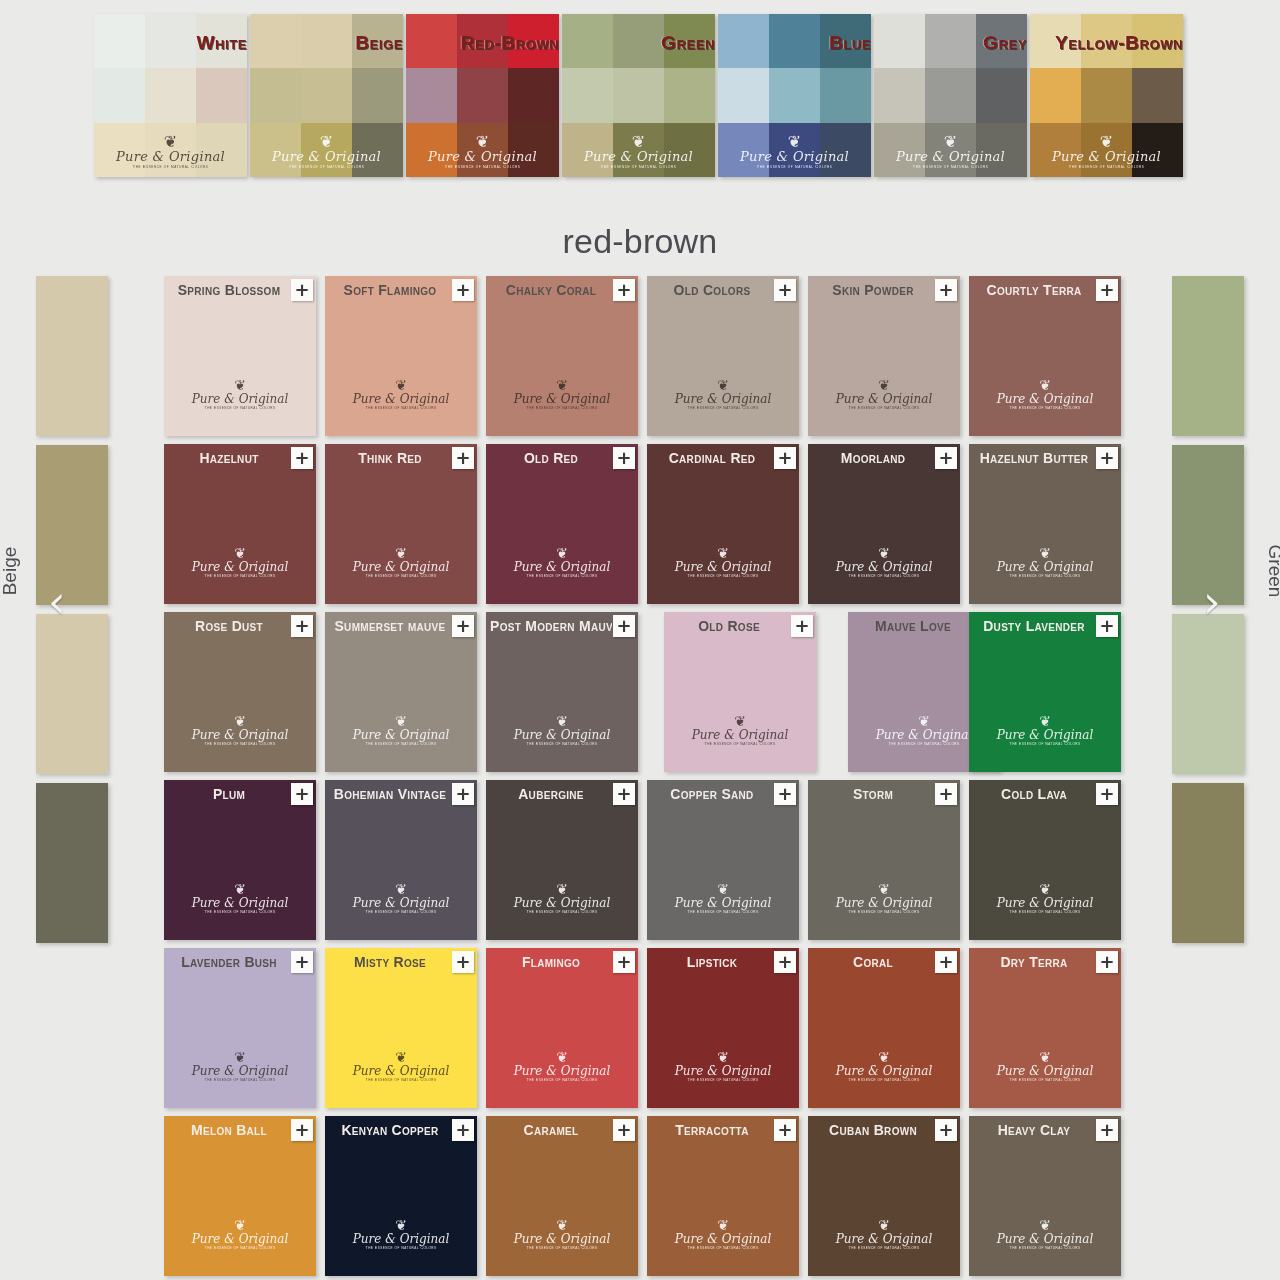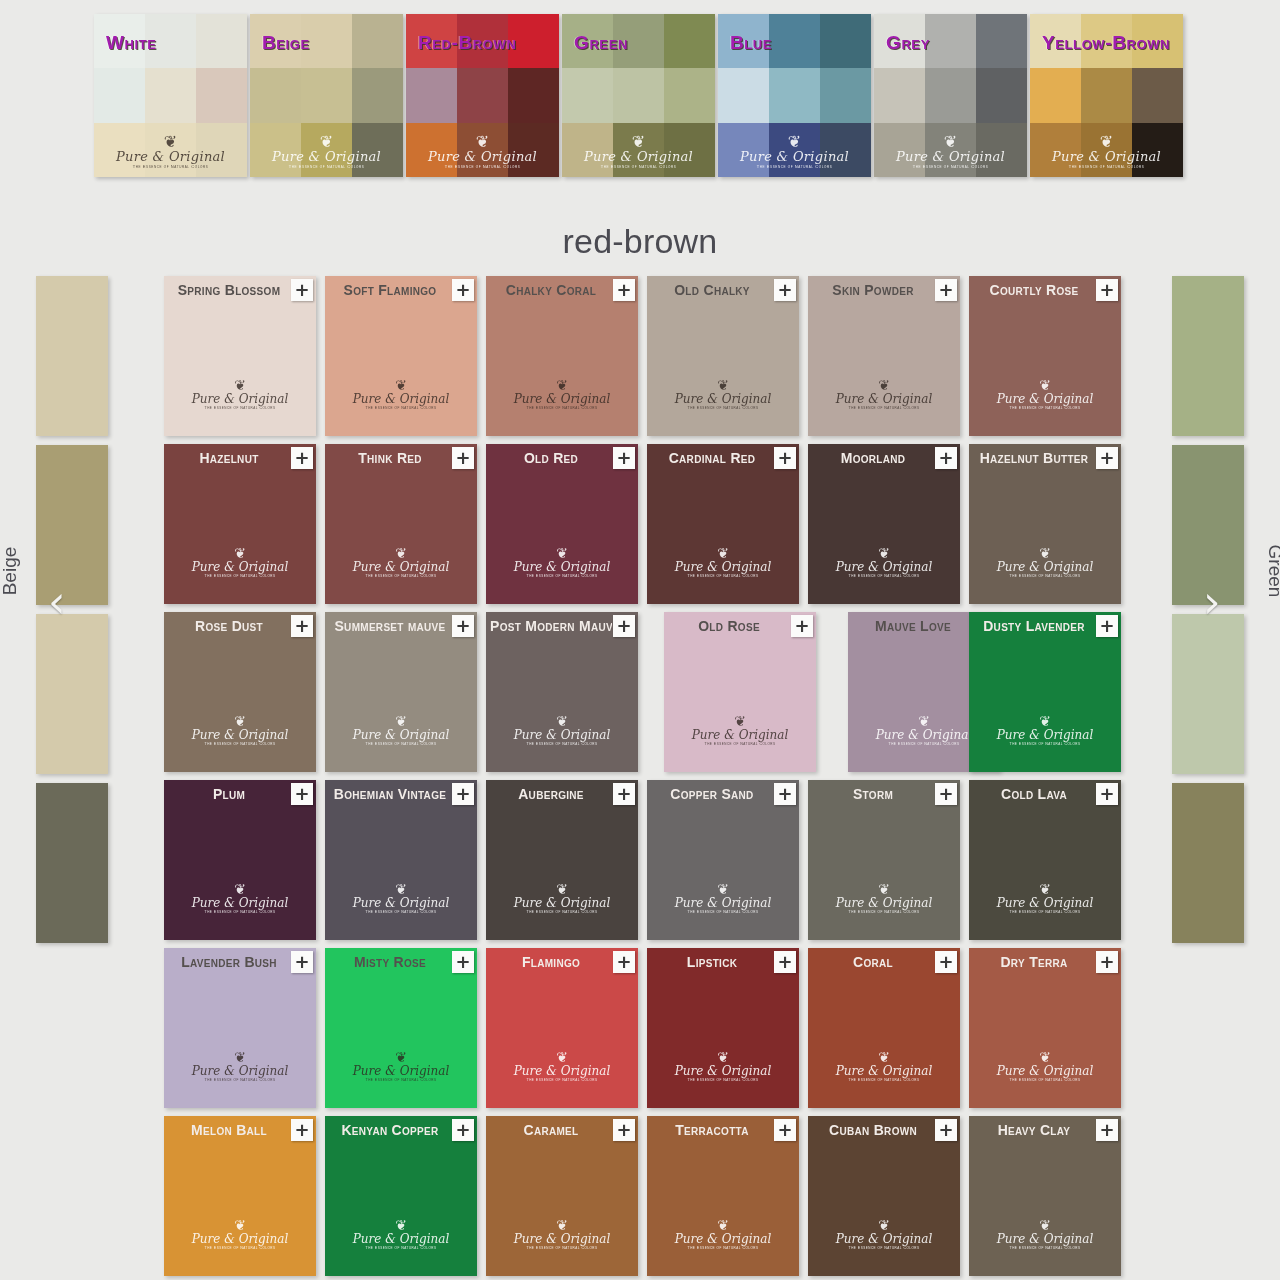--- a/index.html
+++ b/index.html
@@ -27,26 +27,26 @@
   .cat-grid {
     position: absolute; inset: 0;
     display: grid;
     grid-template-columns: repeat(3, 1fr);
     grid-template-rows: repeat(3, 1fr);
   }
   .cat-grid > i { display: block; }
   .cat-label {
     position: absolute;
     top: 18px; left: 12px; right: 0;
-    text-align: left;
+    text-align: right;
     font-variant: small-caps;
     font-weight: bold;
     font-size: 19px;
     letter-spacing: 0.6px;
-    color: #a21caf;
+    color: #7f1d1d;
     text-shadow: 1px 1px 0 rgba(60,50,40,.85), -1px 0 0 rgba(255,255,255,.4);
   }
   .cat-logo {
     position: absolute;
     left: 0; right: 0; bottom: 8px;
     text-align: center;
     pointer-events: none;
   }
   .cat-logo .wreath { font-size: 16px; line-height: 1; display:block; }
   .cat-logo .po {
@@ -370,39 +370,39 @@
     <div class="swatch" style="background: rgb(181, 128, 111);">
       <div class="swatch-name name-dark">Chalky Coral</div>
       <div class="add-btn">+</div>
       <div class="sw-logo logo-dark">
         <span class="wreath">❦</span>
         <span class="po">Pure &amp; Original</span>
         <span class="tag">The Essence of Natural Colors</span>
       </div>
     </div>
     <div class="swatch" style="background: rgb(179, 167, 155);">
-      <div class="swatch-name name-dark">Old Chalky</div>
+      <div class="swatch-name name-dark">Old Colors</div>
       <div class="add-btn">+</div>
       <div class="sw-logo logo-dark">
         <span class="wreath">❦</span>
         <span class="po">Pure &amp; Original</span>
         <span class="tag">The Essence of Natural Colors</span>
       </div>
     </div>
     <div class="swatch" style="background: rgb(183, 167, 159);">
       <div class="swatch-name name-dark">Skin Powder</div>
       <div class="add-btn">+</div>
       <div class="sw-logo logo-dark">
         <span class="wreath">❦</span>
         <span class="po">Pure &amp; Original</span>
         <span class="tag">The Essence of Natural Colors</span>
       </div>
     </div>
     <div class="swatch" style="background: rgb(142, 98, 89);">
-      <div class="swatch-name name-light">Courtly Rose</div>
+      <div class="swatch-name name-light">Courtly Terra</div>
       <div class="add-btn">+</div>
       <div class="sw-logo logo-light">
         <span class="wreath">❦</span>
         <span class="po">Pure &amp; Original</span>
         <span class="tag">The Essence of Natural Colors</span>
       </div>
     </div>
     <div class="swatch" style="background: rgb(122, 67, 64);">
       <div class="swatch-name name-light">Hazelnut</div>
       <div class="add-btn">+</div>
@@ -567,21 +567,21 @@
     </div>
     <div class="swatch" style="background: rgb(185, 174, 201);">
       <div class="swatch-name name-dark">Lavender Bush</div>
       <div class="add-btn">+</div>
       <div class="sw-logo logo-dark">
         <span class="wreath">❦</span>
         <span class="po">Pure &amp; Original</span>
         <span class="tag">The Essence of Natural Colors</span>
       </div>
     </div>
-    <div class="swatch" style="background: #22c55e;">
+    <div class="swatch" style="background: #fde047;">
       <div class="swatch-name name-dark">Misty Rose</div>
       <div class="add-btn">+</div>
       <div class="sw-logo logo-dark">
         <span class="wreath">❦</span>
         <span class="po">Pure &amp; Original</span>
         <span class="tag">The Essence of Natural Colors</span>
       </div>
     </div>
     <div class="swatch" style="background: rgb(203, 73, 72);">
       <div class="swatch-name name-light">Flamingo</div>
@@ -621,21 +621,21 @@
     </div>
     <div class="swatch" style="background: rgb(216, 147, 52);">
       <div class="swatch-name name-light">Melon Ball</div>
       <div class="add-btn">+</div>
       <div class="sw-logo logo-light">
         <span class="wreath">❦</span>
         <span class="po">Pure &amp; Original</span>
         <span class="tag">The Essence of Natural Colors</span>
       </div>
     </div>
-    <div class="swatch" style="background: #15803d;">
+    <div class="swatch" style="background: #0f172a;">
       <div class="swatch-name name-light">Kenyan Copper</div>
       <div class="add-btn">+</div>
       <div class="sw-logo logo-light">
         <span class="wreath">❦</span>
         <span class="po">Pure &amp; Original</span>
         <span class="tag">The Essence of Natural Colors</span>
       </div>
     </div>
     <div class="swatch" style="background: rgb(157, 102, 56);">
       <div class="swatch-name name-light">Caramel</div>

